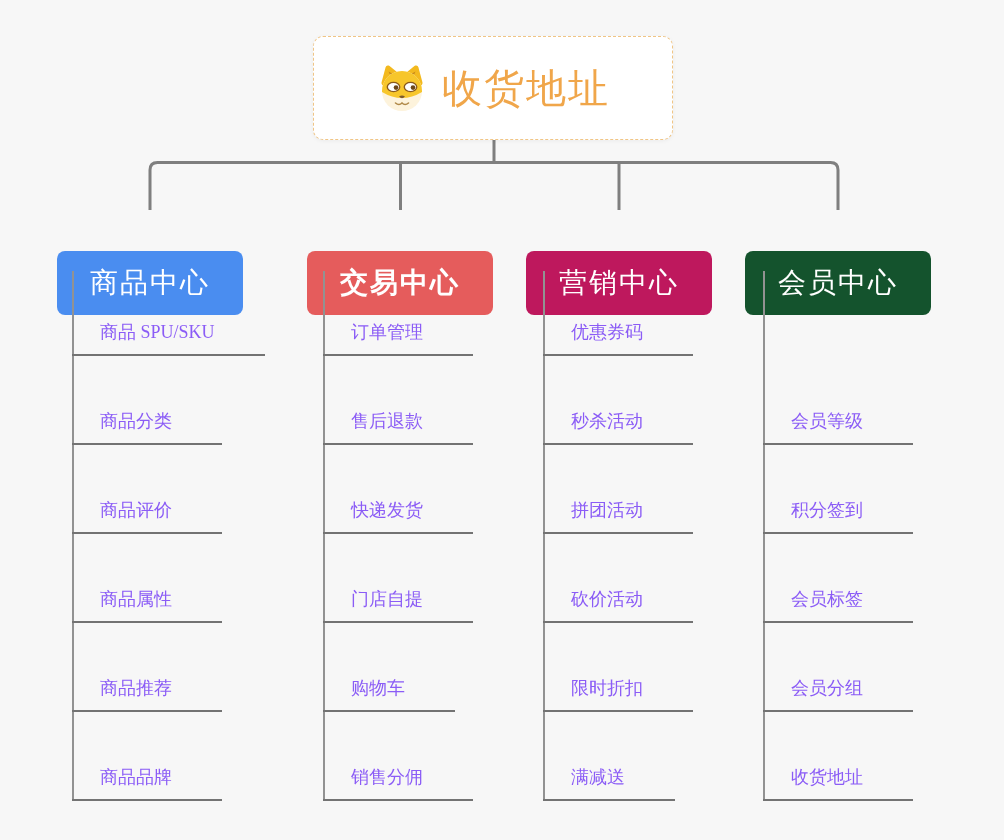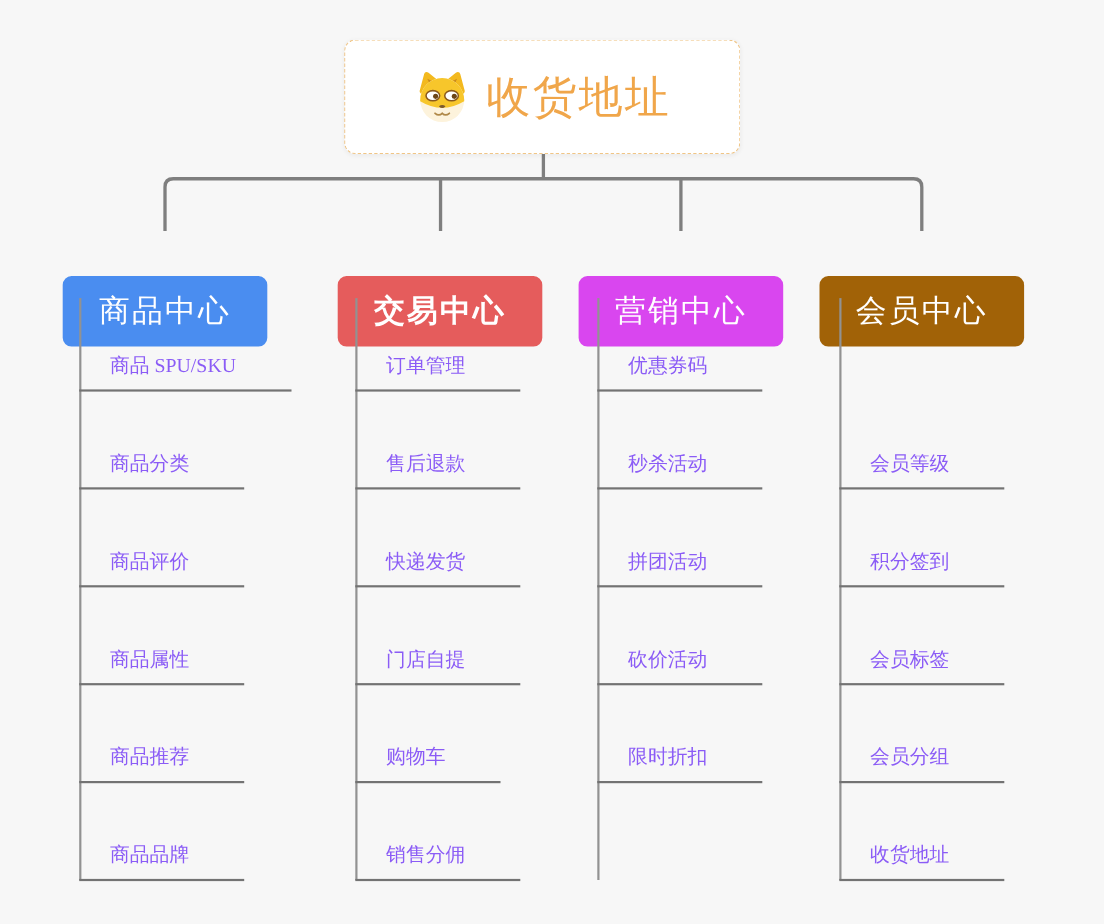--- a/index.html
+++ b/index.html
@@ -85,31 +85,32 @@
     <span>交易中心</span>
   </div>
   <div class="trunk b1"></div>
   <div class="leaf b1 r0">订单管理</div>
   <div class="leaf b1 r1">售后退款</div>
   <div class="leaf b1 r2">快递发货</div>
   <div class="leaf b1 r3">门店自提</div>
   <div class="leaf b1 r4">购物车</div>
   <div class="leaf b1 r5">销售分佣</div>
 
-  <div class="hdr b2" style="background: #d946ef;">
+  <div class="hdr b2" style="background: #be185d;">
     <span>营销中心</span>
   </div>
   <div class="trunk b2"></div>
   <div class="leaf b2 r0">优惠券码</div>
   <div class="leaf b2 r1">秒杀活动</div>
   <div class="leaf b2 r2">拼团活动</div>
   <div class="leaf b2 r3">砍价活动</div>
   <div class="leaf b2 r4">限时折扣</div>
+  <div class="leaf b2 r5">满减送</div>
 
-  <div class="hdr b3" style="background: #a16207;">
+  <div class="hdr b3" style="background: #14532d;">
     <span>会员中心</span>
   </div>
   <div class="trunk b3"></div>
   <div class="leaf b3 r1">会员等级</div>
   <div class="leaf b3 r2">积分签到</div>
   <div class="leaf b3 r3">会员标签</div>
   <div class="leaf b3 r4">会员分组</div>
   <div class="leaf b3 r5">收货地址</div>
 
 </div>

